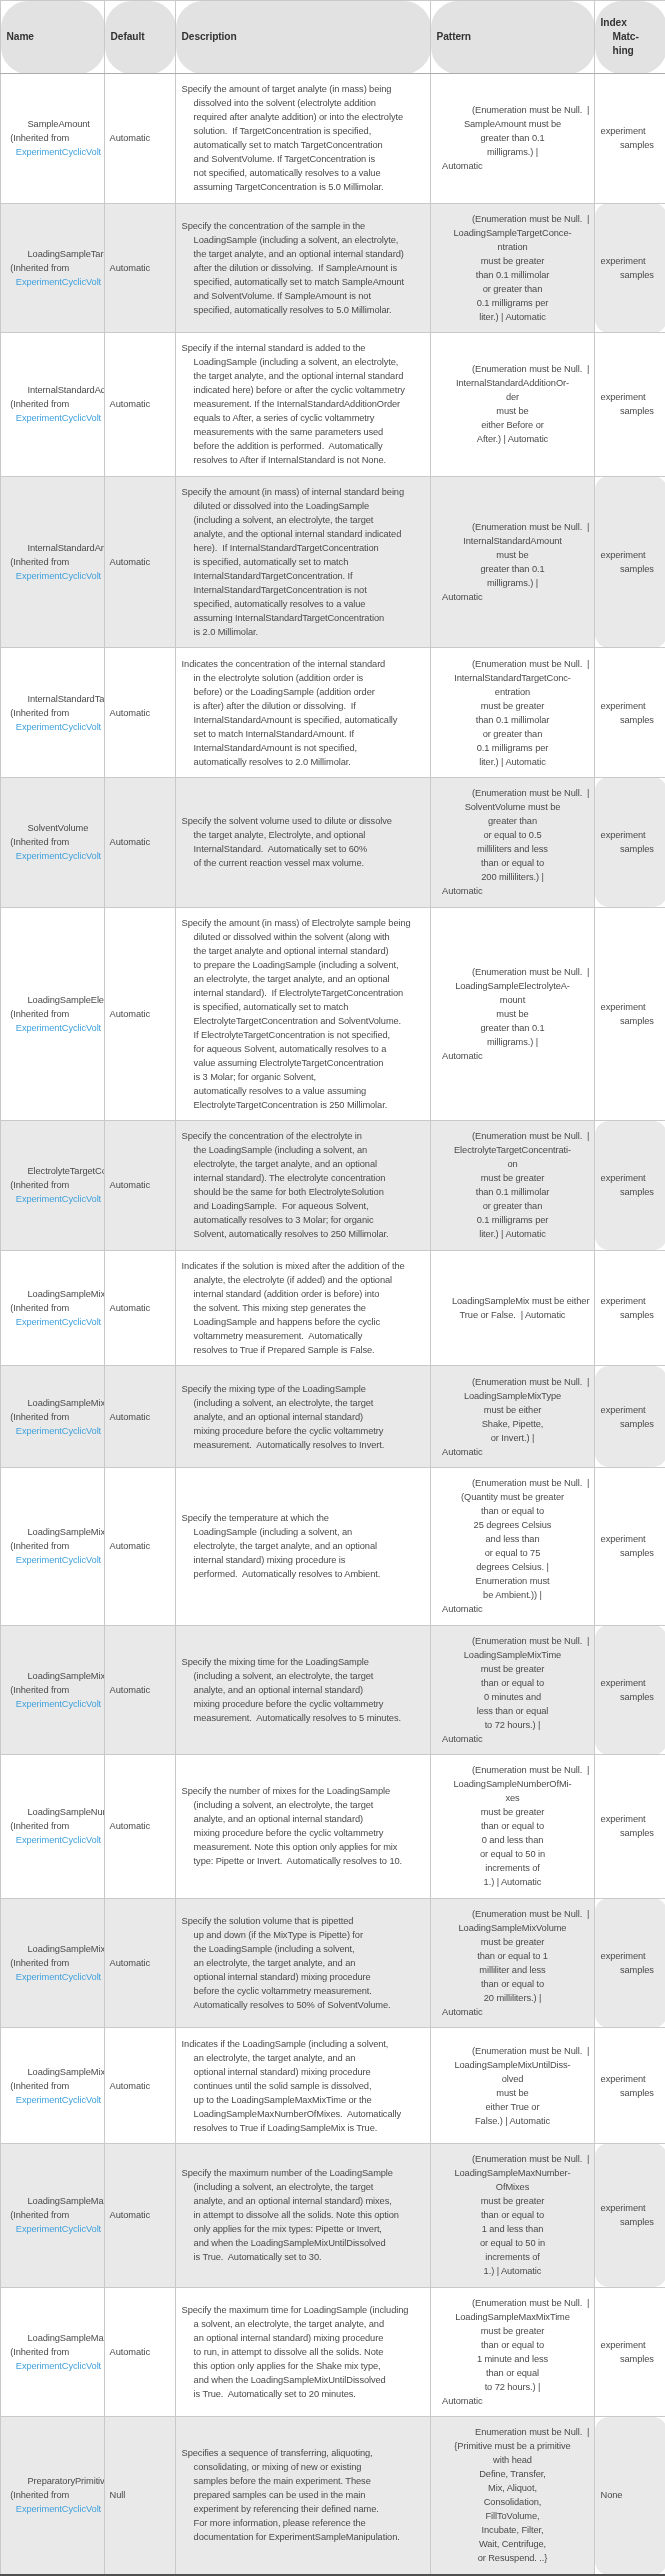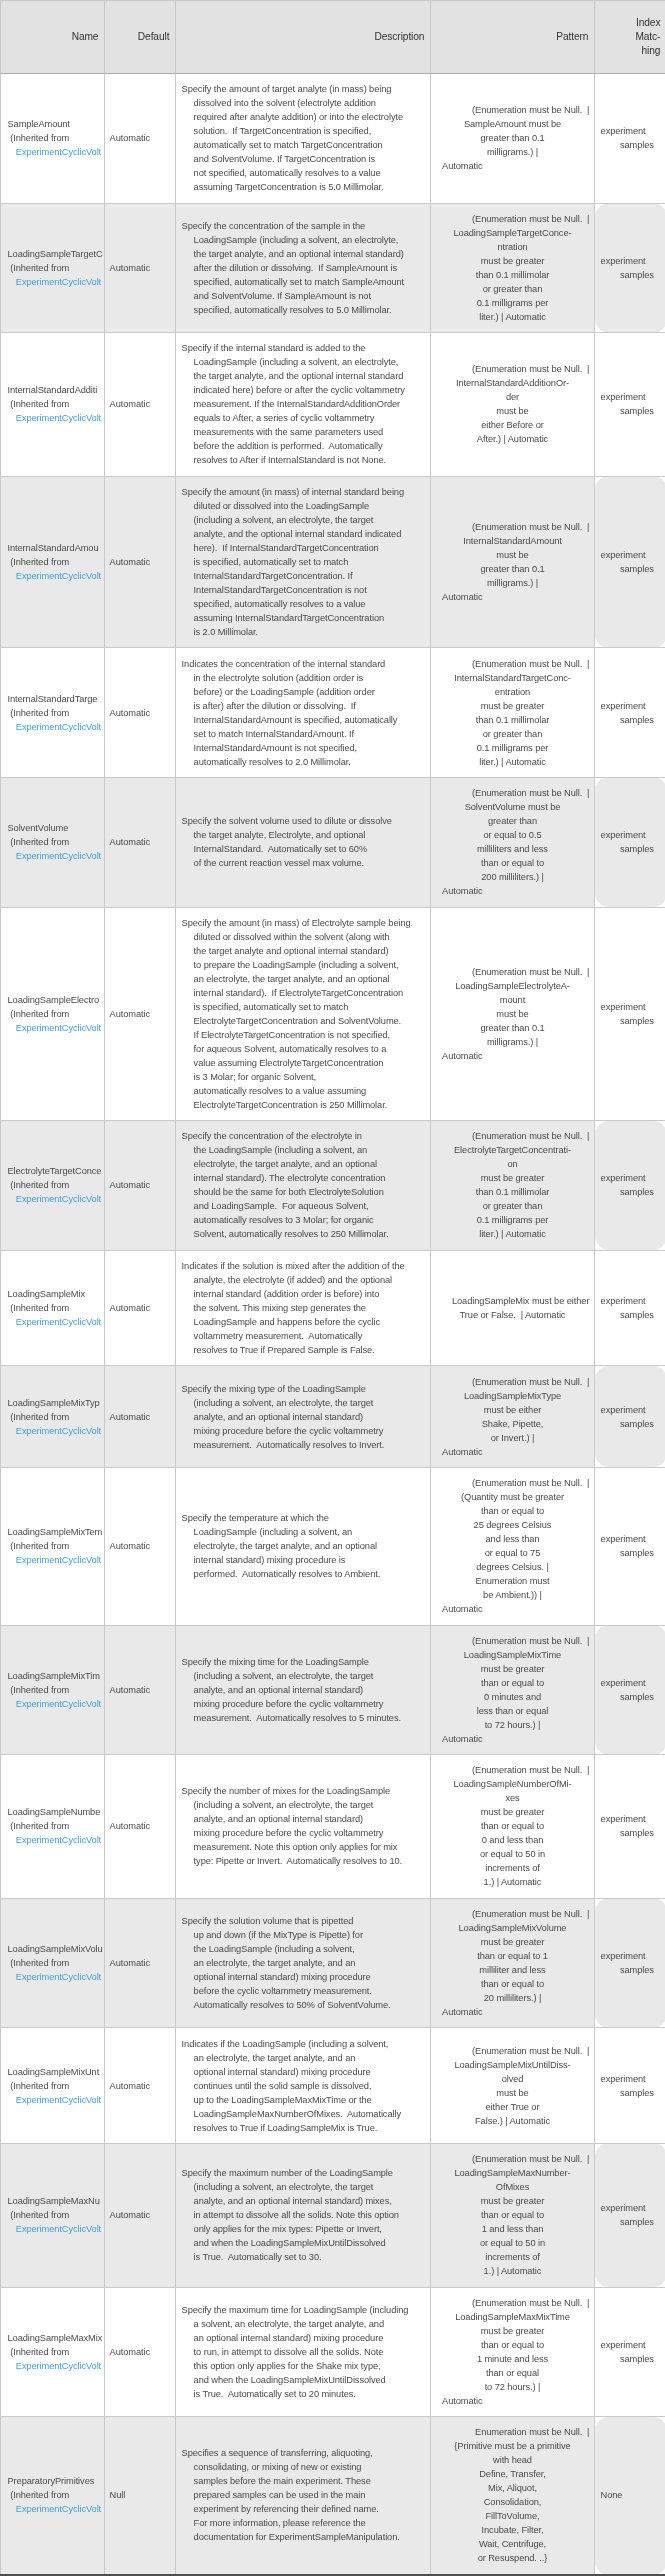--- a/index.html
+++ b/index.html
@@ -7,30 +7,30 @@
     --border:#c9c9c9; --frame:#4f4f4f; --text:#4b4b4b; --header-text:#333333;
   }
   html,body{margin:0;padding:0;background:#ffffff;}
   body{width:666px;font-family:"Liberation Sans",sans-serif;font-size:9.3px;
        color:var(--text);letter-spacing:-0.1px;}
   table{border-collapse:collapse;table-layout:fixed;width:666px;
         border:0.9px solid var(--border);border-bottom:2.8px solid var(--frame);}
   col.c-name{width:104px;} col.c-default{width:71px;} col.c-desc{width:255px;}
   col.c-pattern{width:164px;} col.c-index{width:72px;}
   th,td{border:0.9px solid var(--border);vertical-align:middle;overflow:hidden;}
-  thead th{background:var(--header-bg);color:var(--header-text);font-weight:normal;
-           font-size:10.2px;text-align:right;padding:15px 5.6px;border-bottom:0.9px solid #ababab;}
+  thead th{background:var(--header-bg);color:var(--header-text);font-weight:bold;
+           font-size:10.2px;text-align:left;padding:15px 5.6px;border-bottom:0.9px solid #ababab;border-radius:27px;}
   tbody td{padding:8.3px 4.6px;background:#ffffff;}
   tbody tr:nth-child(even) td{background:var(--row-alt-bg);}
   .line{white-space:pre;line-height:14px;}
   
   .cont{padding-left:12px;}
   .cont2{padding-left:19.4px;}
   
-  .n1{padding-left:1.9px;} .n2{padding-left:4.6px;} .n3{padding-left:10.2px;}
+  .n1{padding-left:1.9px;margin-left:20px;} .n2{padding-left:4.6px;} .n3{padding-left:10.2px;}
   .link{color:var(--link);cursor:pointer;margin-top:15px;}
   
   td.pattern .pl{text-align:right;padding-left:1.9px;}
   td.pattern .pc{text-align:center;}
   td.pattern .pa{text-align:left;padding-left:6.5px;}
   td.desc{padding-left:5.6px;padding-right:1.9px;}
   td.index{padding-left:5.6px;border-radius:14px;}
   td.default{padding-left:4.6px;}
 </style>
 </head>

